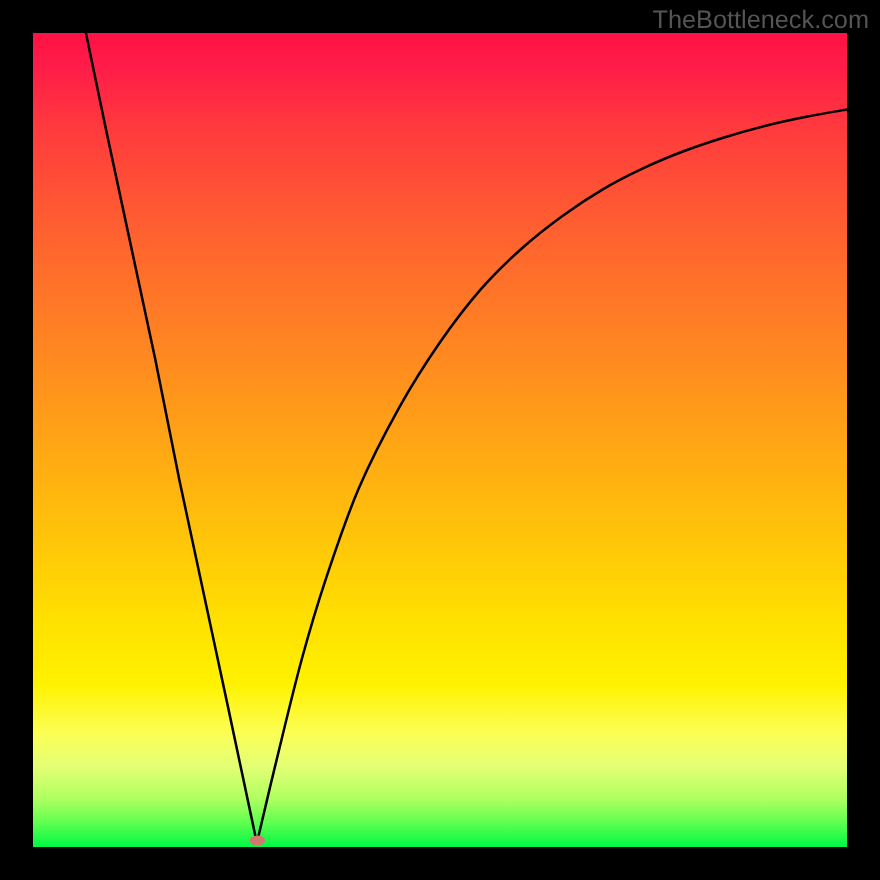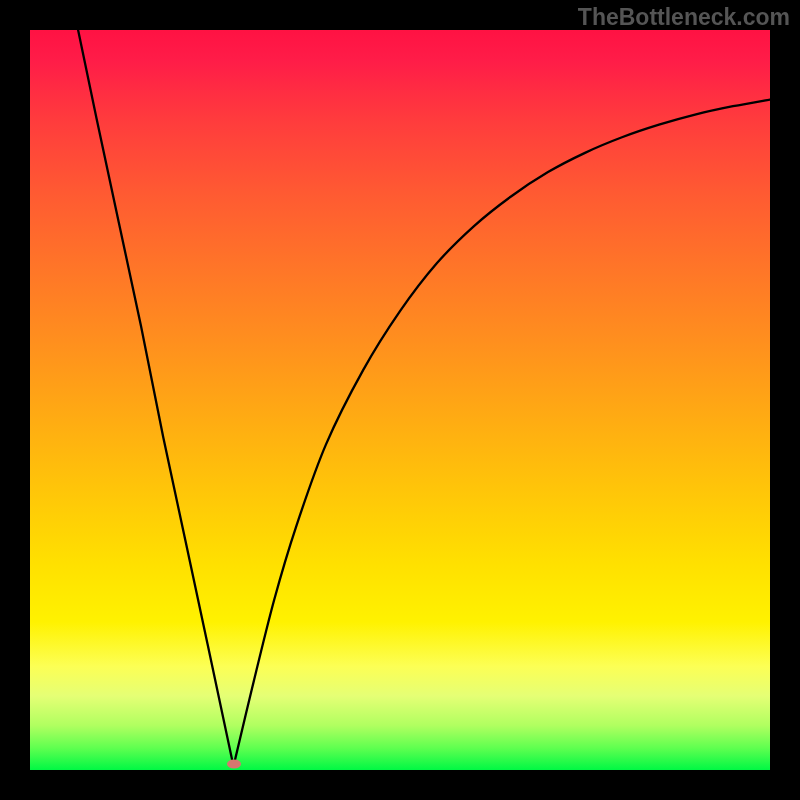--- a/index.html
+++ b/index.html
@@ -14,21 +14,21 @@
   #container {
     position: relative;
     width: 800px;
     height: 800px;
   }
   #watermark {
     position: absolute;
     top: 4px;
     right: 10px;
     font-size: 23px;
-    font-weight: 700;
+    font-weight: 400;
     color: #555555;
     z-index: 5;
     letter-spacing: 0px;
   }
   #frame {
     position: absolute;
     left: 30px;
     top: 30px;
     width: 740px;
     height: 740px;

